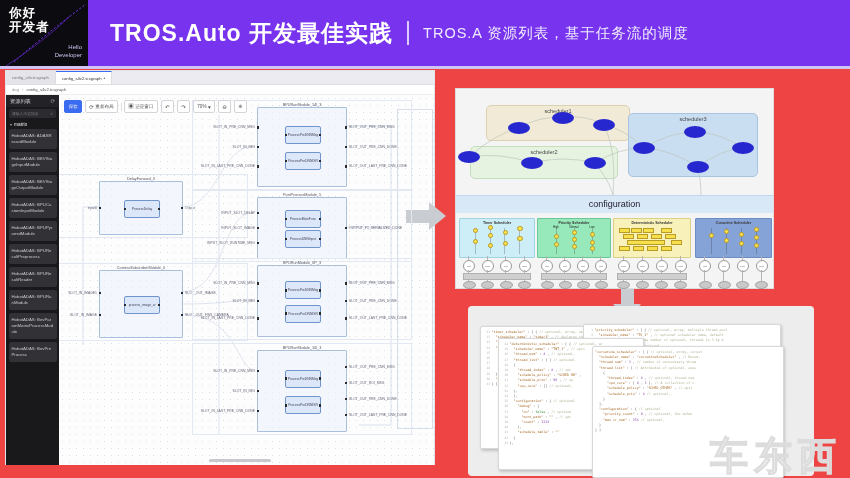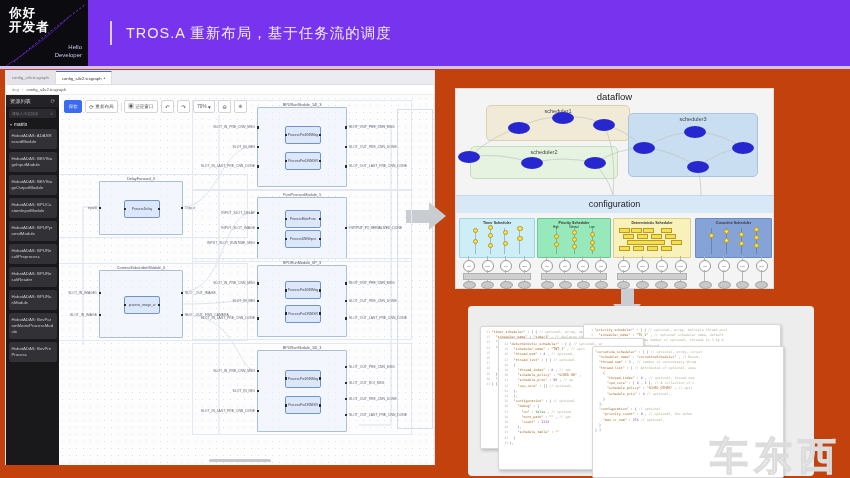--- a/index.html
+++ b/index.html
@@ -1,16 +1,16 @@
 <!DOCTYPE html>
 <html lang="zh"><head>
 <meta charset="utf-8">
 <style>
   html,body{margin:0;padding:0;background:#fff;}
-  .slide{position:relative;width:850px;height:478px;background:#c2410c;overflow:hidden;
+  .slide{position:relative;width:850px;height:478px;background:#ef4444;overflow:hidden;
          font-family:"Liberation Sans",sans-serif;}
   
   .header{position:absolute;left:0;top:0;width:850px;height:66px;background:#7733ee;
           border-bottom:3px solid #cfc4f4;}
   .logo{position:absolute;left:0;top:0;width:88px;height:66px;background:#0b0b10;overflow:hidden;}
   .logo-cn{position:absolute;left:9px;top:6px;font-size:12.5px;font-weight:bold;color:#fff;
            line-height:14px;letter-spacing:1px;}
   .logo-en{position:absolute;right:6px;bottom:7px;font-size:6px;color:#cfc3ef;text-align:right;line-height:7.5px;}
   .logo svg{position:absolute;left:0;top:0;}
   .h-titles{position:absolute;left:110px;top:0;height:66px;display:flex;align-items:center;gap:14px;}
@@ -127,22 +127,23 @@
       <div class="logo-cn">
         <div>你好</div>
         <div>开发者</div>
       </div>
       <div class="logo-en">
         <div>Hello</div>
         <div>Developer</div>
       </div>
     </div>
     <div class="h-titles">
+      <span class="h-title">TROS.Auto 开发最佳实践</span>
       <span class="h-vbar"></span>
-      <span class="h-sub">TROS.A 重新布局，基于任务流的调度</span>
+      <span class="h-sub">TROS.A 资源列表，基于任务流的调度</span>
     </div>
   </div>
 
   <div class="editor">
     <div class="tabbar">
         <div class="tab">
           <span>config_s4v.tcsgraph</span>
         </div>
         <div class="tab active">
           <span>config_s4v2.tcsgraph</span>
@@ -322,21 +323,20 @@
   <div class="arrow-r">
       <div class="r1"></div>
       <div class="r2"></div>
     </div>
   <div class="arrow-d">
       <div class="r1"></div>
       <div class="r2"></div>
     </div>
 
   <div class="df">
-    <div class="df-title">dataflow</div>
     <div>
         <div class="region" style="left: 30px; top: 16px; width: 142px; height: 34px; background: rgb(241, 234, 214); border: 0.5px solid rgb(221, 210, 176);">
           <div class="region-label">scheduler1</div>
         </div>
         <div class="region" style="left: 14px; top: 57px; width: 146px; height: 31px; background: rgb(230, 243, 224); border: 0.5px solid rgb(196, 221, 186);">
           <div class="region-label">scheduler2</div>
         </div>
         <div class="region" style="left: 172px; top: 24px; width: 128px; height: 62px; background: rgb(202, 222, 241); border: 0.5px solid rgb(169, 196, 224);">
           <div class="region-label">scheduler3</div>
         </div>

